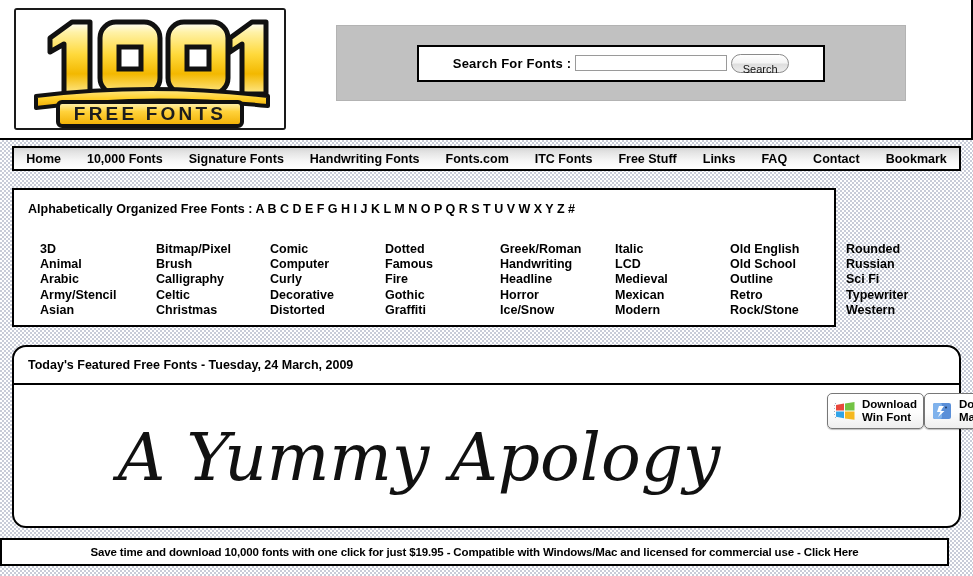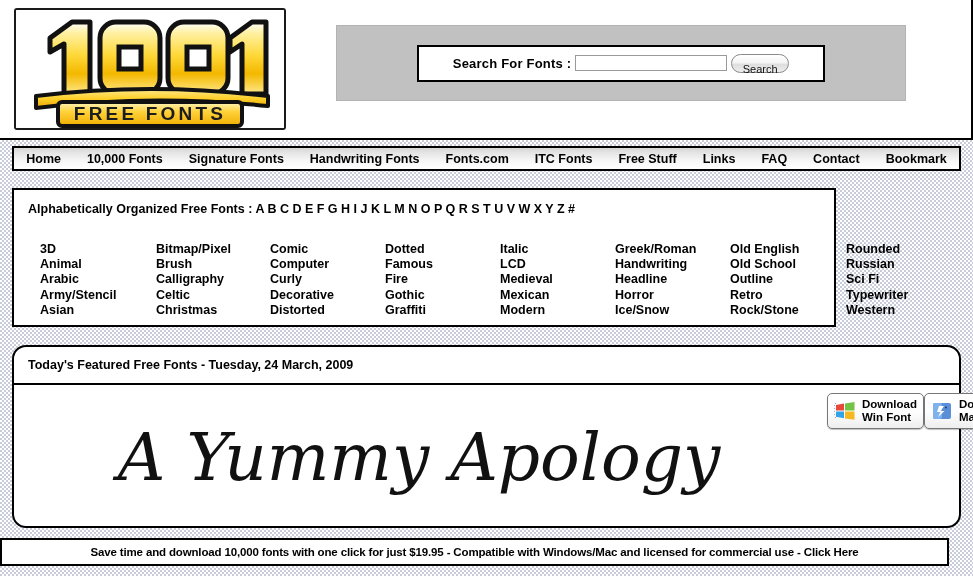--- a/index.html
+++ b/index.html
@@ -396,32 +396,32 @@
         <a class="cat-item" href="#">Distorted</a>
       </div>
       <div class="cat-col">
         <a class="cat-item" href="#">Dotted</a>
         <a class="cat-item" href="#">Famous</a>
         <a class="cat-item" href="#">Fire</a>
         <a class="cat-item" href="#">Gothic</a>
         <a class="cat-item" href="#">Graffiti</a>
       </div>
       <div class="cat-col">
+        <a class="cat-item" href="#">Greek/Roman</a>
+        <a class="cat-item" href="#">Handwriting</a>
+        <a class="cat-item" href="#">Headline</a>
+        <a class="cat-item" href="#">Horror</a>
+        <a class="cat-item" href="#">Ice/Snow</a>
+      </div>
+      <div class="cat-col">
         <a class="cat-item" href="#">Italic</a>
         <a class="cat-item" href="#">LCD</a>
         <a class="cat-item" href="#">Medieval</a>
         <a class="cat-item" href="#">Mexican</a>
         <a class="cat-item" href="#">Modern</a>
-      </div>
-      <div class="cat-col">
-        <a class="cat-item" href="#">Greek/Roman</a>
-        <a class="cat-item" href="#">Handwriting</a>
-        <a class="cat-item" href="#">Headline</a>
-        <a class="cat-item" href="#">Horror</a>
-        <a class="cat-item" href="#">Ice/Snow</a>
       </div>
       <div class="cat-col">
         <a class="cat-item" href="#">Old English</a>
         <a class="cat-item" href="#">Old School</a>
         <a class="cat-item" href="#">Outline</a>
         <a class="cat-item" href="#">Retro</a>
         <a class="cat-item" href="#">Rock/Stone</a>
       </div>
       <div class="cat-col">
         <a class="cat-item" href="#">Rounded</a>

